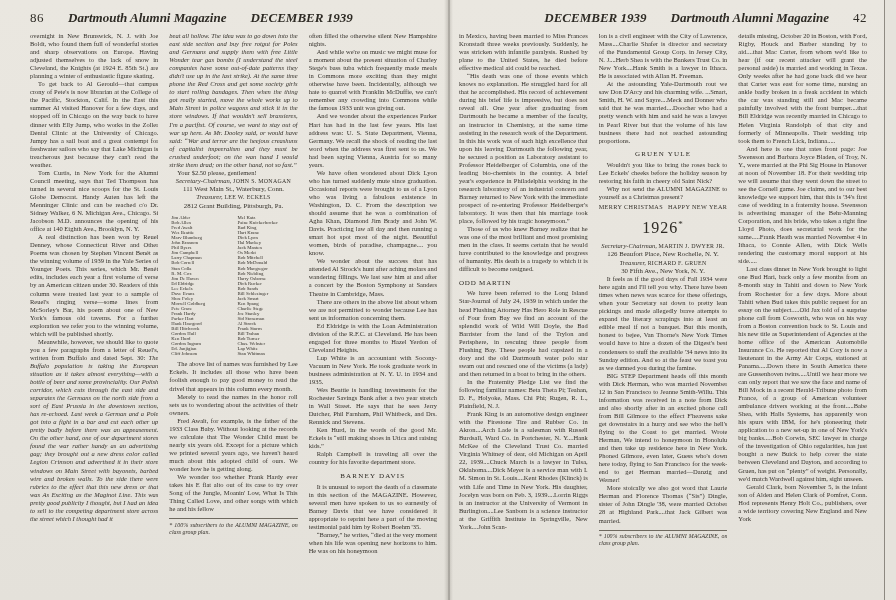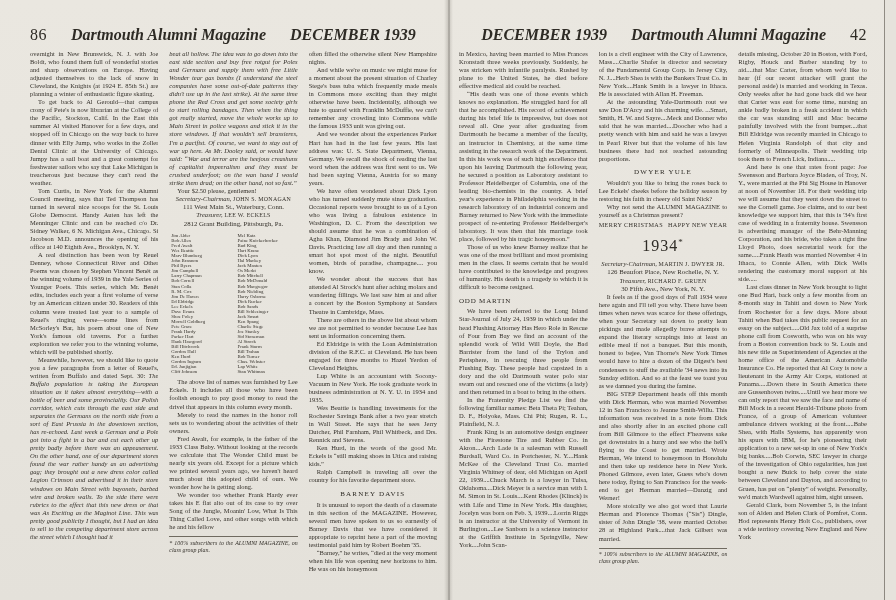--- a/index.html
+++ b/index.html
@@ -13,21 +13,21 @@
   .spread{position:relative;width:896px;height:600px;background:linear-gradient(to bottom,#eae7e0 0%,#e7e4dd 60%,#e4e1da 100%);display:flex;}
   .page{box-sizing:border-box;width:448px;height:600px;padding-top:10px;position:relative;}
   .page-left{padding-left:30px;padding-right:11px;}
   .page-right{padding-left:11px;padding-right:29px;}
   .gutter{position:absolute;left:444px;top:0;width:9px;height:600px;
     background:linear-gradient(to right,rgba(60,55,45,0) 0%,rgba(60,55,45,.18) 45%,rgba(40,36,30,.45) 55%,rgba(60,55,45,.12) 70%,rgba(60,55,45,0) 100%);
     pointer-events:none;}
   .page-edge-right{position:absolute;left:884px;top:0;width:1px;height:600px;background:rgba(70,64,54,.55);}
   .page-edge-far{position:absolute;left:885px;top:0;width:11px;height:600px;background:#e6e3dc;}
 
-  .pg-header{display:flex;align-items:flex-end;font-size:16px;height:16px;margin-bottom:6px;color:#2e2b25;margin-top:18px;}
+  .pg-header{display:flex;align-items:center;font-size:13px;height:16px;margin-bottom:6px;color:#2e2b25;}
   .pg-header .num{font-style:normal;letter-spacing:.5px;}
   .pg-header .ttl,.pg-header .dt{font-style:italic;font-weight:bold;}
   .pg-header.hdr-left{justify-content:flex-start;gap:24px;}
   .pg-header.hdr-right{justify-content:flex-end;gap:24px;}
 
   .cols{display:flex;gap:11px;height:562px;overflow:hidden;}
   .col{flex:1 1 0;overflow:hidden;}
   .col p{margin:0;font-size:6.5px;line-height:8.05px;text-align:justify;text-indent:8px;}
   .col p.noind{text-indent:0;}
   .col p.ital{font-style:italic;}
@@ -186,28 +186,28 @@
         <p>Those of us who knew Barney realize that he was one of the most brilliant and most promising men in the class. It seems certain that he would have contributed to the knowledge and progress of humanity. His death is a tragedy to which it is difficult to become resigned.</p>
         <div class="subhead left-align">ODD MARTIN</div>
         <p>We have been referred to the Long Island Star-Journal of July 24, 1939 in which under the head Flushing Attorney Has Hero Role in Rescue of Four from Bay we find an account of the splendid work of Wild Will Doyle, the Bad Barrister from the land of the Trylon and Perisphere, in rescuing three people from Flushing Bay. These people had capsized in a dory and the old Dartmouth water polo star swam out and rescued one of the victims (a lady) and then returned in a boat to bring in the others.</p>
         <p>In the Fraternity Pledge List we find the following familiar names: Beta Theta Pi; Teahan, D. F., Holyoke, Mass. Chi Phi; Rugen, R. L., Plainfield, N. J.</p>
         <p>Frank King is an automotive design engineer with the Firestone Tire and Rubber Co. in Akron....Arch Lade is a salesman with Russell Burdsall, Ward Co. in Portchester, N. Y....Hank McKee of the Cleveland Trust Co. married Virginia Whitney of dear, old Michigan on April 22, 1939....Chuck March is a lawyer in Tulsa, Oklahoma....Dick Meyer is a service man with I. M. Simon in St. Louis....Kent Rhodes (Klinck) is with Life and Time in New York. His daughter, Jocelyn was born on Feb. 3, 1939....Lorrin Riggs is an instructor at the University of Vermont in Burlington....Lee Sanborn is a science instructor at the Griffith Institute in Springville, New York....John Scan-</p>
       </div>
 
       <div class="col">
         <p class="noind">lon is a civil engineer with the City of Lawrence, Mass....Charlie Shafer is director and secretary of the Fundamental Group Corp. in Jersey City, N. J....Herb Shea is with the Bankers Trust Co. in New York....Hank Smith is a lawyer in Ithaca. He is associated with Allan H. Freeman.</p>
         <p>At the astounding Yale-Dartmouth rout we saw Don D'Arcy and his charming wife. ...Smart, Smith, H. W. and Sayre....Meck and Donner who said that he was married....Doocher who had a pretty wench with him and said he was a lawyer in Pearl River but that the volume of his law business there had not reached astounding proportions.</p>
-        <div class="subhead">DWYER YULE</div>
+        <div class="subhead">GRUEN YULE</div>
         <p>Wouldn't you like to bring the roses back to Lee Eckels' cheeks before the holiday season by restoring his faith in cheery old Saint Nick?</p>
         <p>Why not send the ALUMNI MAGAZINE to yourself as a Christmas present?</p>
         <div class="greet-row">
           <span>MERRY CHRISTMAS</span>
           <span>HAPPY NEW YEAR</span>
         </div>
-        <div class="class-head"><span>1934</span><span class="star">*</span></div>
+        <div class="class-head"><span>1926</span><span class="star">*</span></div>
         <div class="officer-line"><span class="lbl">Secretary-Chairman,</span> <span class="nm">MARTIN J. DWYER JR.</span></div>
         <div class="officer-addr">126 Beaufort Place, New Rochelle, N. Y.</div>
         <div class="officer-line"><span class="lbl">Treasurer,</span> <span class="nm">RICHARD F. GRUEN</span></div>
         <div class="officer-addr">30 Fifth Ave., New York, N. Y.</div>
         <p>It feels as if the good days of Fall 1934 were here again and I'll tell you why. There have been times when news was scarce for these offerings, when your Secretary sat down to pretty lean pickings and made allegedly brave attempts to expand the literary scrapings into at least an edible meal if not a banquet. But this month, honest to bejee, Van Thorne's New York Times would have to hire a dozen of the Digest's best condensers to stuff the available '34 news into its Sunday edition. And so at the feast we toast you as we damned you during the famine.</p>
         <p>BIG STEP Department heads off this month with Dick Herman, who was married November 12 in San Francisco to Jeanne Smith-Willu. This information was received in a note from Dick and also shortly after in an excited phone call from Bill Gilmore to the effect F'heavens sake get downstairs in a hurry and see who the hell's flying to the Coast to get married. Wrote Herman, We intend to honeymoon in Honolulu and then take up residence here in New York. Phoned Gilmore, even later, Guess who's down here today, flying to San Francisco for the week-end to get Herman married—Danzig and Werner!</p>
         <p>More stoically we also got word that Laurie Herman and Florence Thomas (“Sis”) Dingle, sister of John Dingle '38, were married October 28 at Highland Park....that Jack Gilbert was married.</p>
         <div class="footnote">* 100% subscribers to the ALUMNI MAGAZINE, on class group plan.</div>
       </div>
 

